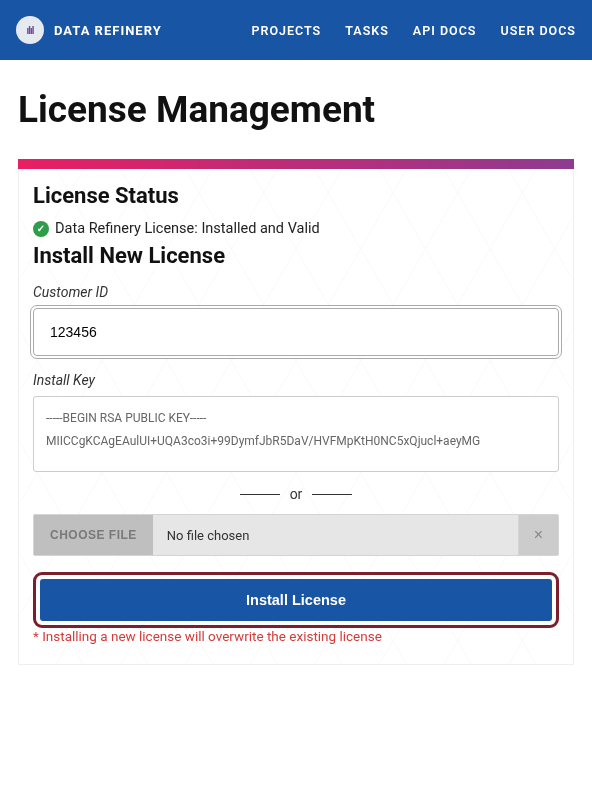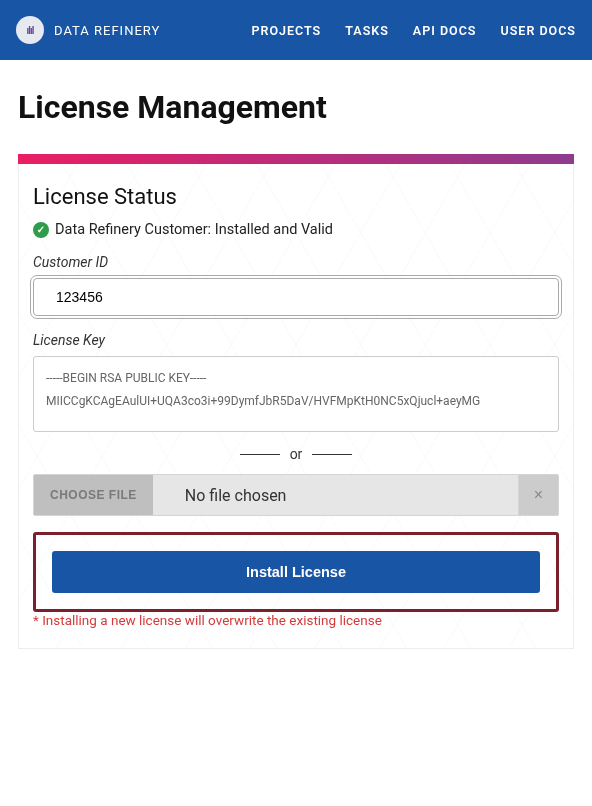--- a/index.html
+++ b/index.html
@@ -32,21 +32,21 @@
     justify-content: center;
   }
   .brand-logo span {
     font-size: 10px;
     letter-spacing: -1px;
     color: #6b4a97;
     font-weight: bold;
   }
   .brand-text {
     color: #fff;
-    font-weight: 400;
+    font-weight: 700;
     letter-spacing: 1px;
     font-size: 13px;
   }
   .nav-links {
     display: flex;
     gap: 24px;
     margin-left: 20px;
     flex: 1;
     justify-content: flex-end;
   }
@@ -55,21 +55,21 @@
     font-size: 12.5px;
     font-weight: 600;
     letter-spacing: 1px;
     cursor: pointer;
   }
   
   .page {
     padding: 18px 18px 0 18px;
   }
   h1.page-title {
-    font-size: 32px;
+    font-size: 37px;
     font-weight: 700;
     color: #111;
     margin-top: 10px;
     margin-bottom: 28px;
   }
   .gradient-bar {
     height: 10px;
     background: linear-gradient(90deg, #e91e63 0%, #8e3b8f 100%);
   }
   .card {
@@ -84,24 +84,23 @@
       repeating-linear-gradient(
         -60deg,
         rgba(0,0,0,0) 0, rgba(0,0,0,0) 55px,
         rgba(0,0,0,0.02) 55px, rgba(0,0,0,0.02) 56px
       ),
       #fff;
     padding: 14px 14px 20px 14px;
   }
   h2.section-title {
     font-size: 22px;
-    font-weight: 400;
+    font-weight: 700;
     color: #111;
     margin-bottom: 12px;
-    margin-top: 6px;
   }
   .status-row {
     display: flex;
     align-items: center;
     gap: 6px;
     font-size: 14.5px;
     color: #222;
     margin-bottom: 6px;
   }
   .check-icon {
@@ -122,26 +121,26 @@
   }
   .form-label {
     font-size: 14px;
     color: #333;
     margin-bottom: 8px;
     margin-top: 16px;
     font-style: italic;
   }
   .text-input {
     width: 100%;
-    height: 38px;
+    height: 48px;
     border: 1px solid #aaa;
     outline: 1px solid #aaa;
     outline-offset: 2px;
     border-radius: 4px;
-    padding: 0 22px;
+    padding: 0 16px;
     font-size: 14px;
     background: #fff;
   }
   .textarea-wrap {
     width: 100%;
     min-height: 76px;
     border: 1px solid #ccc;
     border-radius: 3px;
     background: #fff;
     padding: 10px 12px;
@@ -182,37 +181,37 @@
     font-size: 12px;
     font-weight: 600;
     letter-spacing: 0.5px;
     padding: 0 16px;
     cursor: pointer;
   }
   .file-name {
     flex: 1;
     display: flex;
     align-items: center;
-    padding: 0 32px;
+    padding: 0 14px;
     color: #333;
-    font-size: 16px;
+    font-size: 13px;
   }
   .file-clear {
     width: 40px;
     border: none;
     border-left: 1px solid #d4d4d4;
     background: #ccc;
     color: #888;
     font-size: 16px;
     cursor: pointer;
   }
   .install-wrap {
     border: 3px solid #7a1f2b;
-    border-radius: 3px;
-    padding: 16px;
+    border-radius: 9px;
+    padding: 4px;
     margin-top: 16px;
   }
   .install-btn {
     width: 100%;
     height: 42px;
     background: #1955a5;
     color: #fff;
     border: none;
     border-radius: 3px;
     font-size: 14.5px;
@@ -246,29 +245,30 @@
 <div class="page">
   <h1 class="page-title">License Management</h1>
 
   <div class="gradient-bar"></div>
   <div class="card">
 
     <h2 class="section-title">License Status</h2>
 
     <div class="status-row">
       <span class="check-icon">✓</span>
-      <span>Data Refinery Customer: Installed and Valid</span>
-    </div>
-
-
+      <span>Data Refinery License: Installed and Valid</span>
+    </div>
+
+
+    <h2 class="section-title">Install New License</h2>
 
     <div class="form-label">Customer ID</div>
     <input class="text-input" type="text" value="123456" style="">
 
-    <div class="form-label">License Key</div>
+    <div class="form-label">Install Key</div>
     <textarea class="textarea-wrap" style="">-----BEGIN RSA PUBLIC KEY-----
 MIICCgKCAgEAulUI+UQA3co3i+99DymfJbR5DaV/HVFMpKtH0NC5xQjucl+aeyMG</textarea>
 
     <div class="or-divider">
       <span class="line"></span>
       <span>or</span>
       <span class="line"></span>
     </div>
 
     <div class="file-row">

